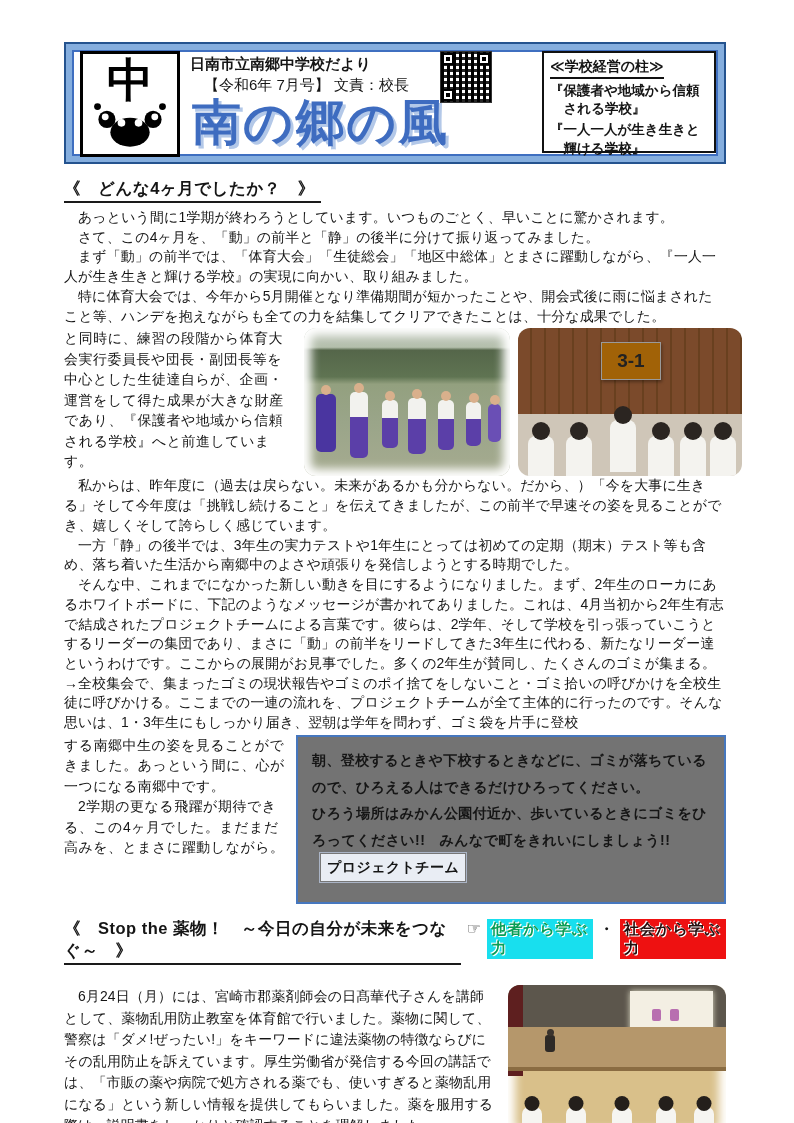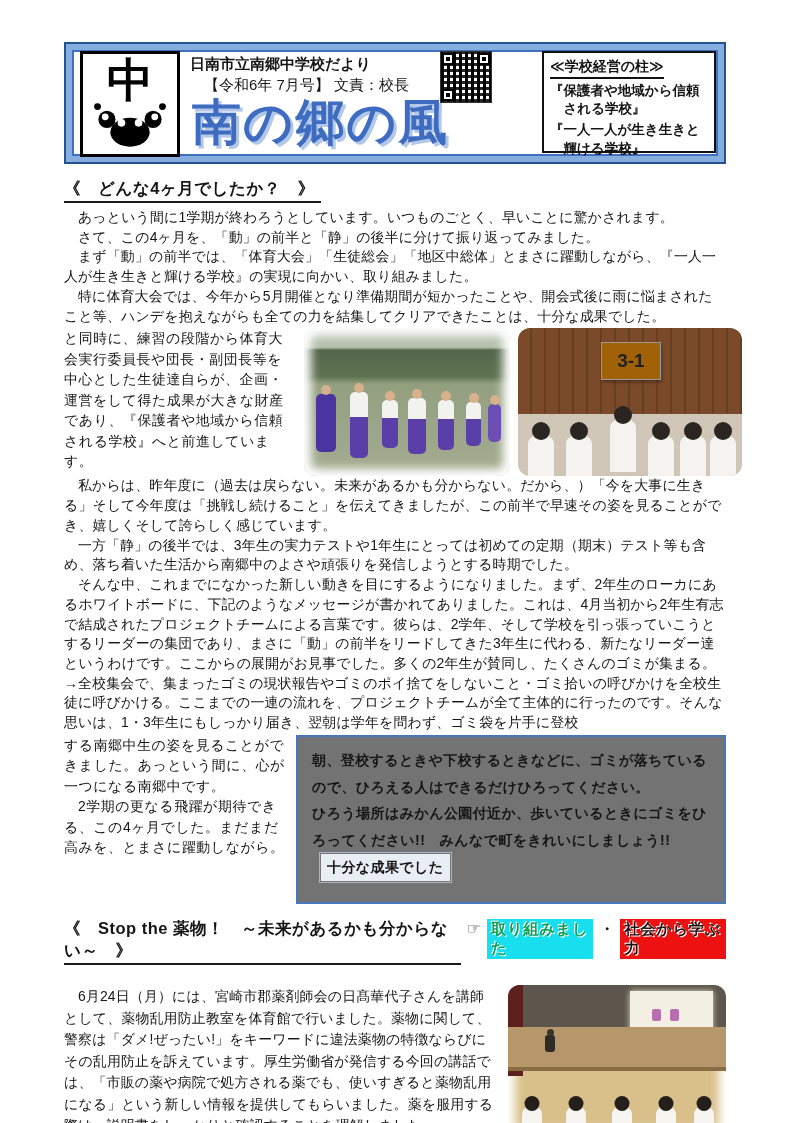--- a/index.html
+++ b/index.html
@@ -169,30 +169,30 @@
     <div class="row">
       <div class="col-text" style="width:224px;">
         <p>する南郷中生の姿を見ることができました。あっという間に、心が一つになる南郷中です。</p>
         <p class="ind">2学期の更なる飛躍が期待できる、この4ヶ月でした。まだまだ高みを、とまさに躍動しながら。</p>
       </div>
       <div class="notice-box">
         <p>朝、登校するときや下校するときなどに、ゴミが落ちているので、ひろえる人はできるだけひろってください。</p>
         <p>
           <span>ひろう場所はみかん公園付近か、歩いているときにゴミをひろってください!!</span>
           <span style="margin-left:10px;">みんなで町をきれいにしましょう!!</span>
-          <span class="chip">十分な成果でした</span>
+          <span class="chip">プロジェクトチーム</span>
         </p>
       </div>
     </div>
 
     
     <div class="sec2-headrow">
-      <div class="sec-heading" style="margin:0;">《　Stop the 薬物！　～未来があるかも分からない～　》</div>
+      <div class="sec-heading" style="margin:0;">《　Stop the 薬物！　～今日の自分が未来をつなぐ～　》</div>
       <span class="pointer">☞</span>
-      <span class="tag tag-cyan">取り組みました</span>
+      <span class="tag tag-cyan">他者から学ぶ力</span>
       <span class="dot-sep">・</span>
       <span class="tag tag-red">社会から学ぶ力</span>
     </div>
 
     <div class="sec2-row">
       <div class="sec2-text">
         <p class="body" style="line-height:1.55;">6月24日（月）には、宮崎市郡薬剤師会の日髙華代子さんを講師として、薬物乱用防止教室を体育館で行いました。薬物に関して、警察は「ダメ!ぜったい!」をキーワードに違法薬物の特徴ならびにその乱用防止を訴えています。厚生労働省が発信する今回の講話では、「市販の薬や病院で処方される薬でも、使いすぎると薬物乱用になる」という新しい情報を提供してもらいました。薬を服用する際は、説明書をしっかりと確認することを理解しました。</p>
       </div>
       <div class="photo photo-lecture">
         <div class="pl-top"></div>

